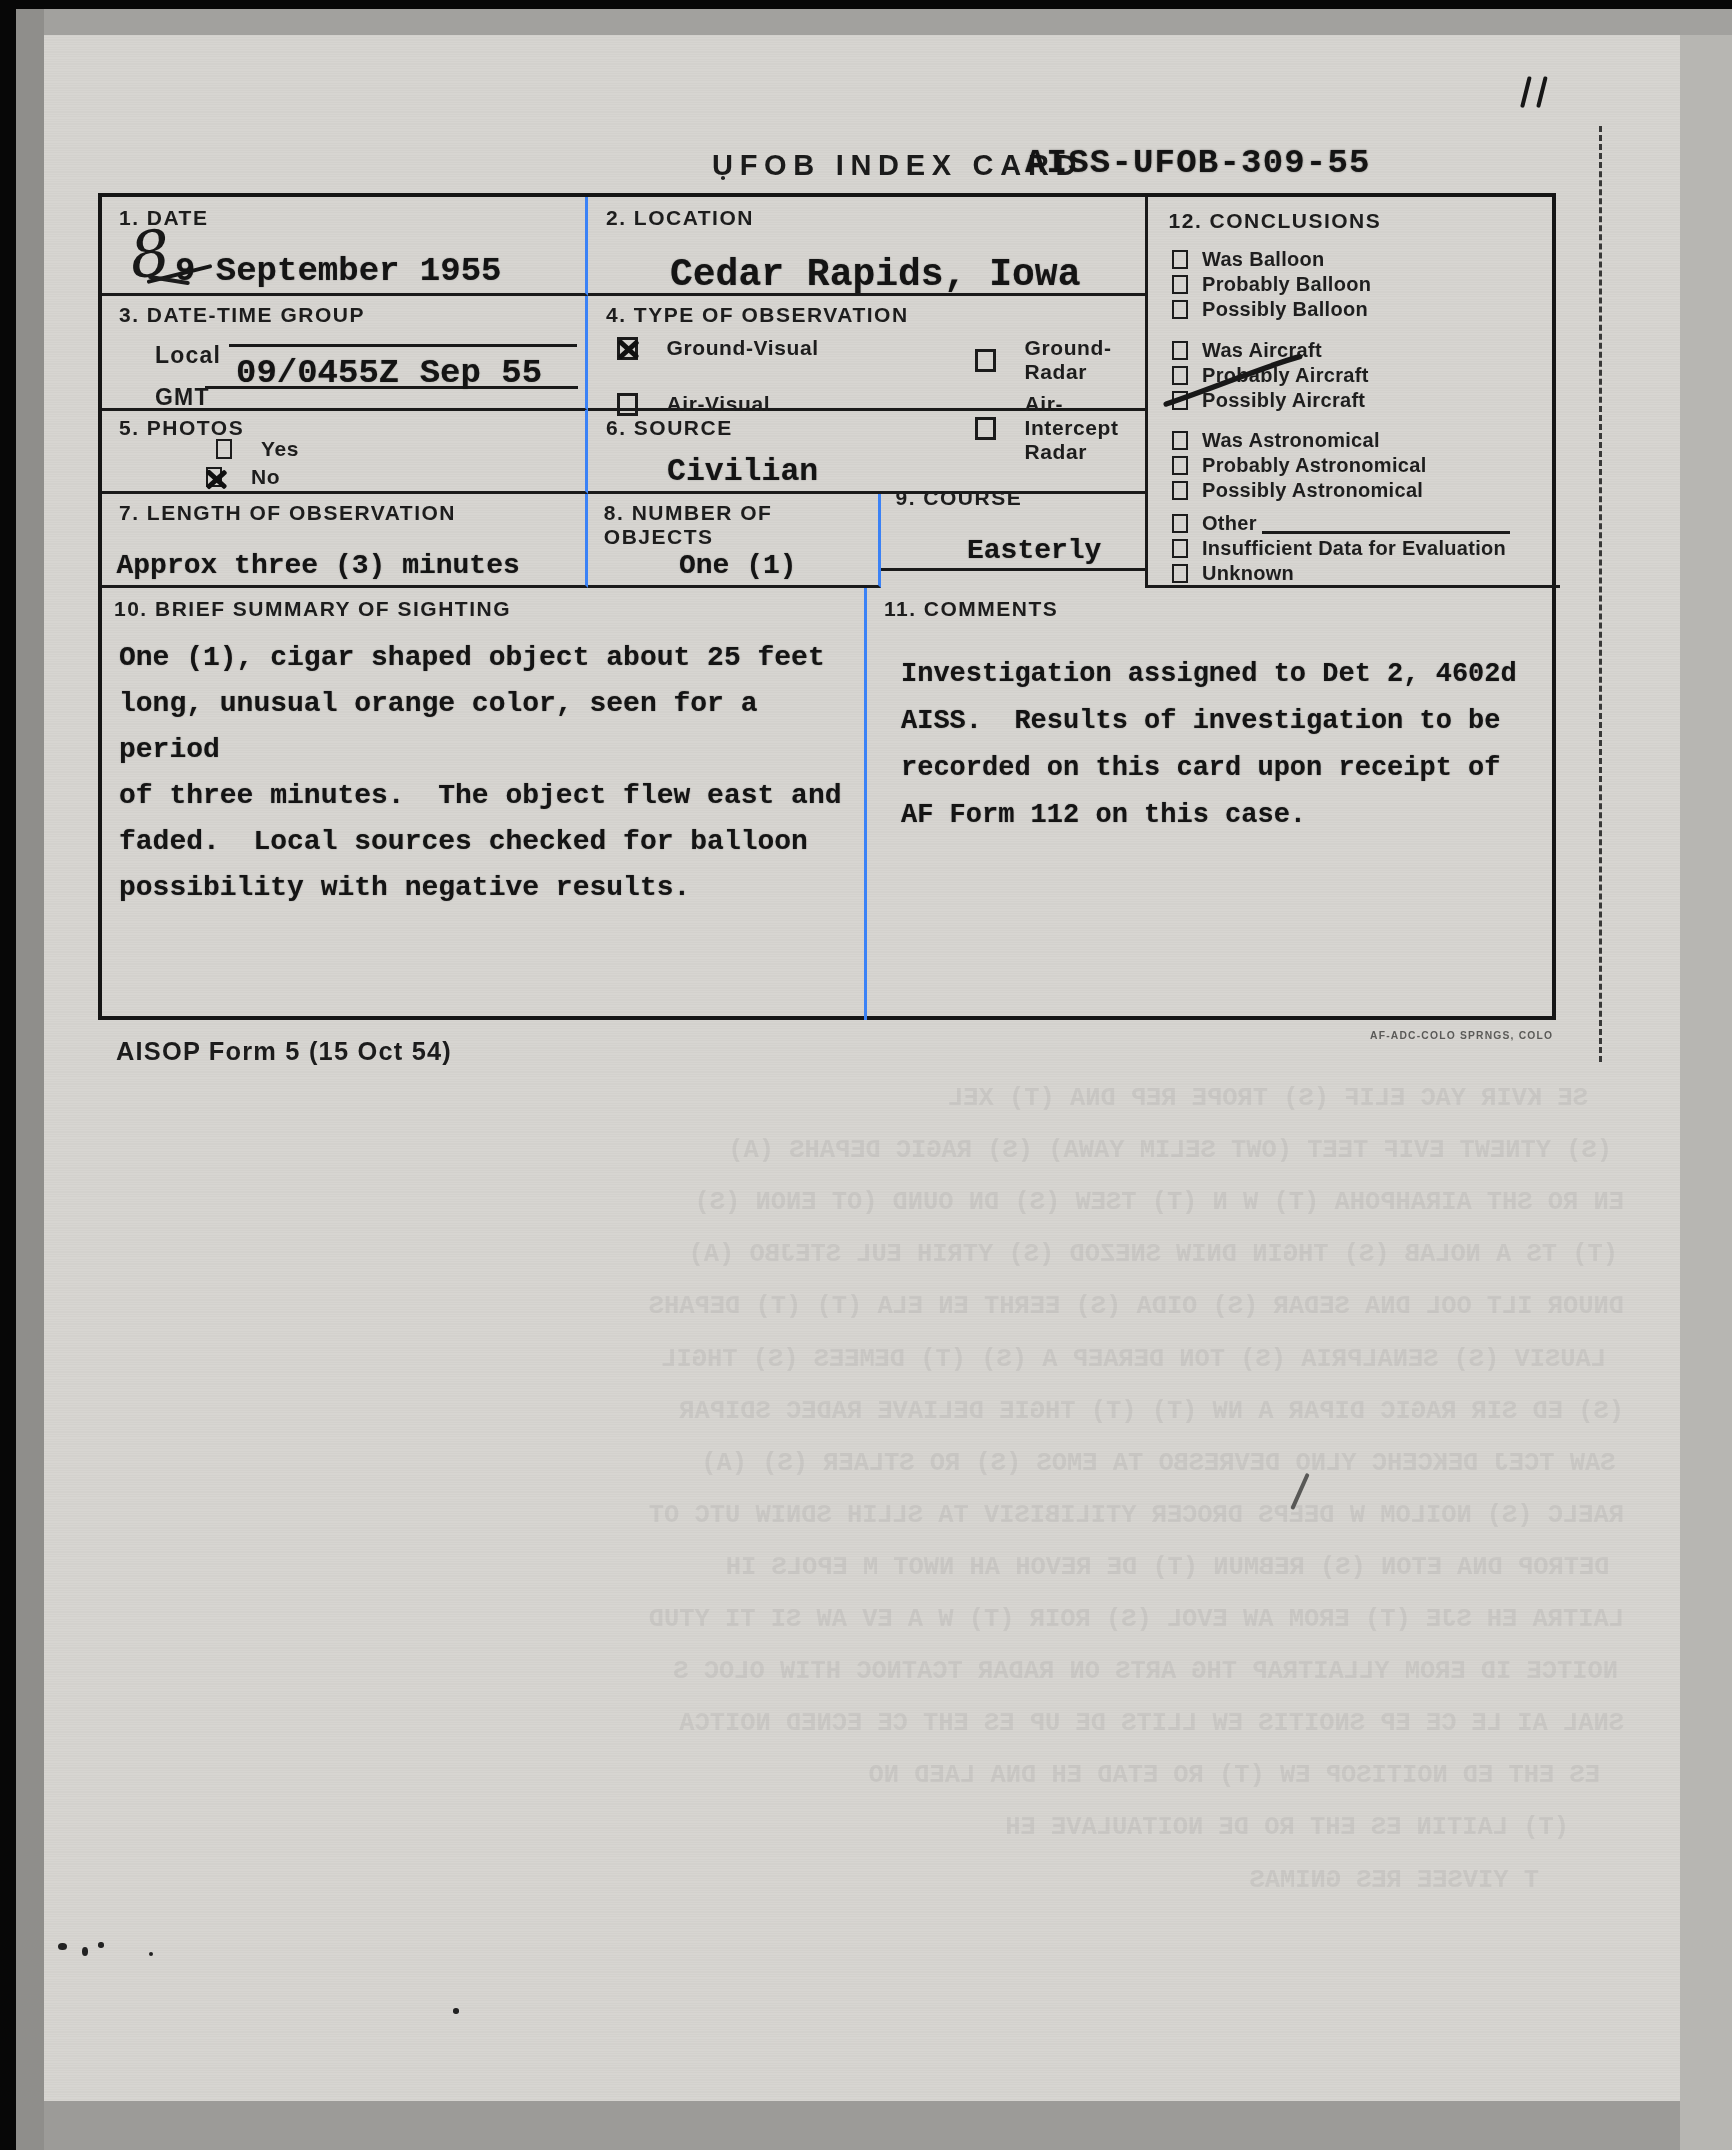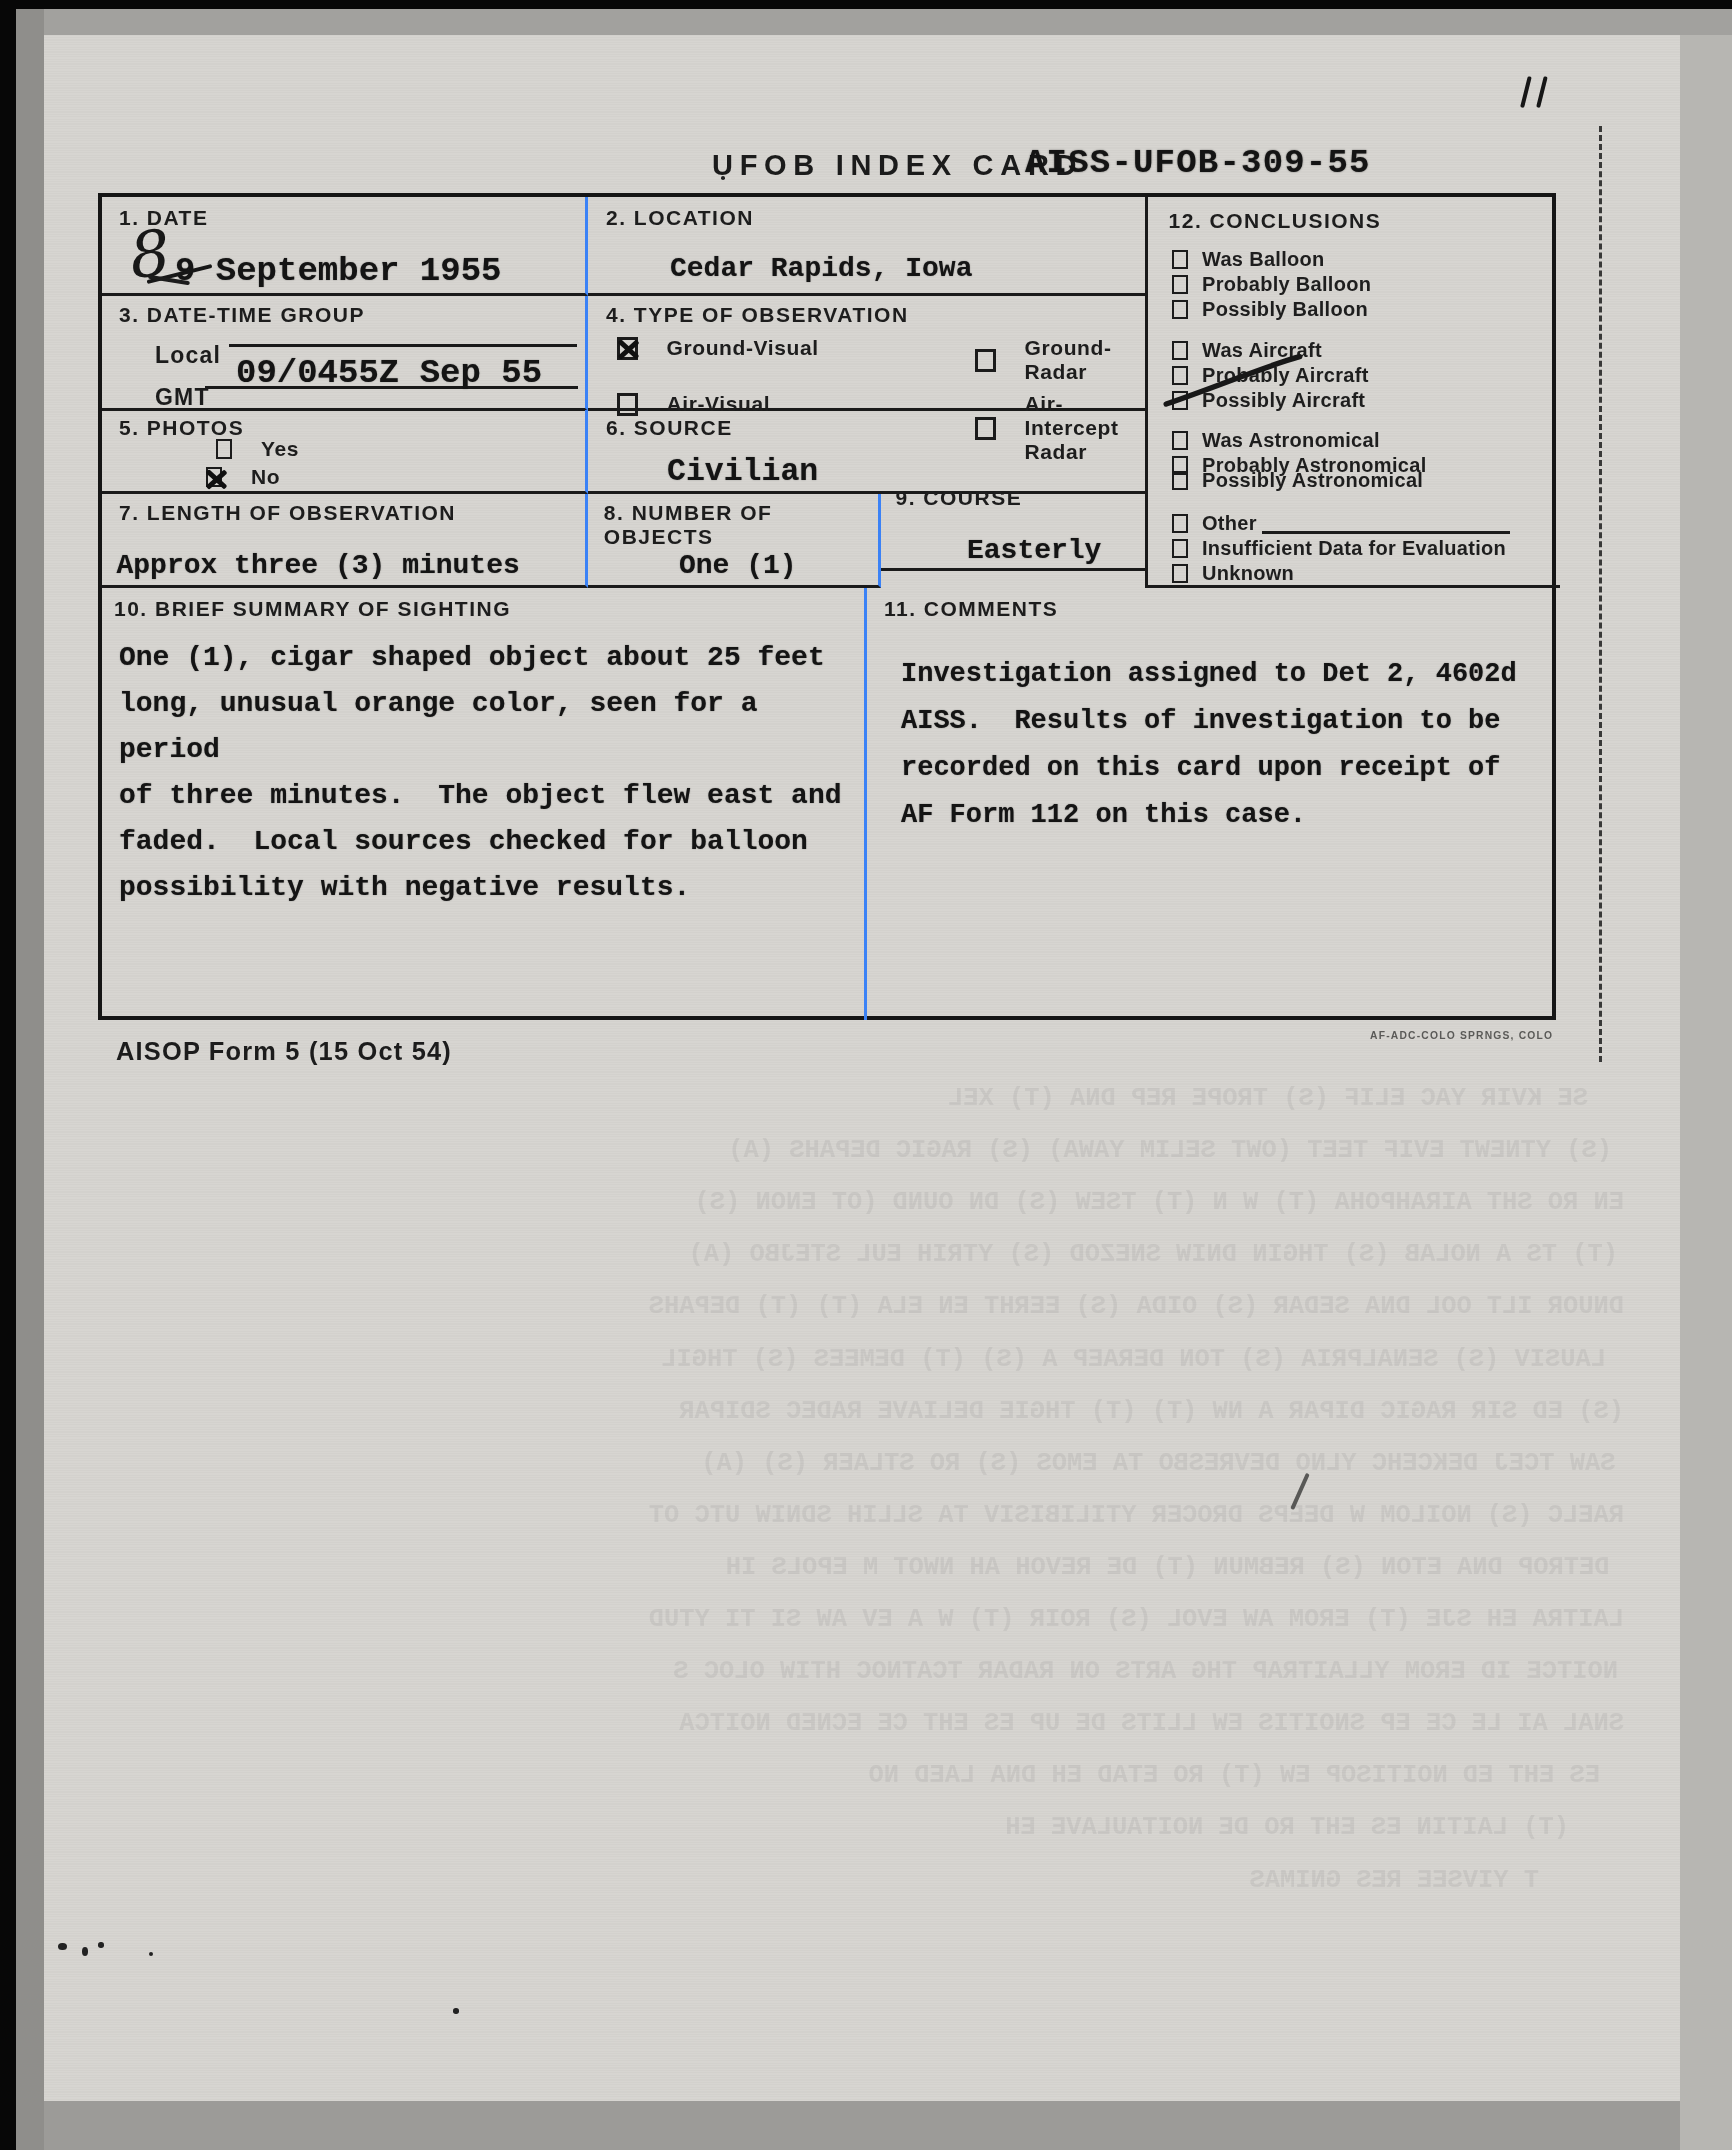--- a/index.html
+++ b/index.html
@@ -81,21 +81,21 @@
   <div class="form-card">
 
     <div class="cell b-r b-b" style="left:0;top:0;width:486px;height:99px;">
       <span class="lbl field-label" style="left:17px;top:8.5px;">1. DATE</span>
       <span class="hand8">8</span>
       <div class="lbl typed" style="left:73px;top:55px;font-size:34px;"><span class="struck9">9</span><span> September 1955</span></div>
     </div>
 
     <div class="cell b-b" style="left:486px;top:0;width:557px;height:99px;">
       <span class="lbl field-label" style="left:18px;top:8.5px;">2. LOCATION</span>
-      <span class="lbl typed" style="left:82px;top:56px;font-size:28px;">Cedar Rapids, Iowa</span>
+      <span class="lbl typed" style="left:82px;top:56px;font-size:38px;">Cedar Rapids, Iowa</span>
     </div>
 
     <div class="cell b-l b-b" style="left:1043px;top:0;width:415px;height:391px;">
       <span class="lbl field-label" style="left:20.6px;top:12px;">12. CONCLUSIONS</span>
 
       <div class="c12-row" style="left:24px;top:51px;">
           <span class="cbx cbx-sm"></span>
           <span>Was Balloon</span>
         </div>
       <div class="c12-row" style="left:24px;top:76px;">
@@ -124,21 +124,21 @@
       </svg>
 
       <div class="c12-row" style="left:24px;top:232px;">
           <span class="cbx cbx-sm"></span>
           <span>Was Astronomical</span>
         </div>
       <div class="c12-row" style="left:24px;top:257px;">
           <span class="cbx cbx-sm"></span>
           <span>Probably Astronomical</span>
         </div>
-      <div class="c12-row" style="left:24px;top:272px;justify-content:center;">
+      <div class="c12-row" style="left:24px;top:282px;justify-content:center;">
           <span class="cbx cbx-sm"></span>
           <span>Possibly Astronomical</span>
         </div>
 
       <div class="c12-row" style="left:24px;top:315px;">
           <span class="cbx cbx-sm"></span>
           <span>Other</span>
           <span class="fill-line" style="width:248px;margin-left:-8.5px;"></span>
         </div>
       <div class="c12-row" style="left:24px;top:340px;">

